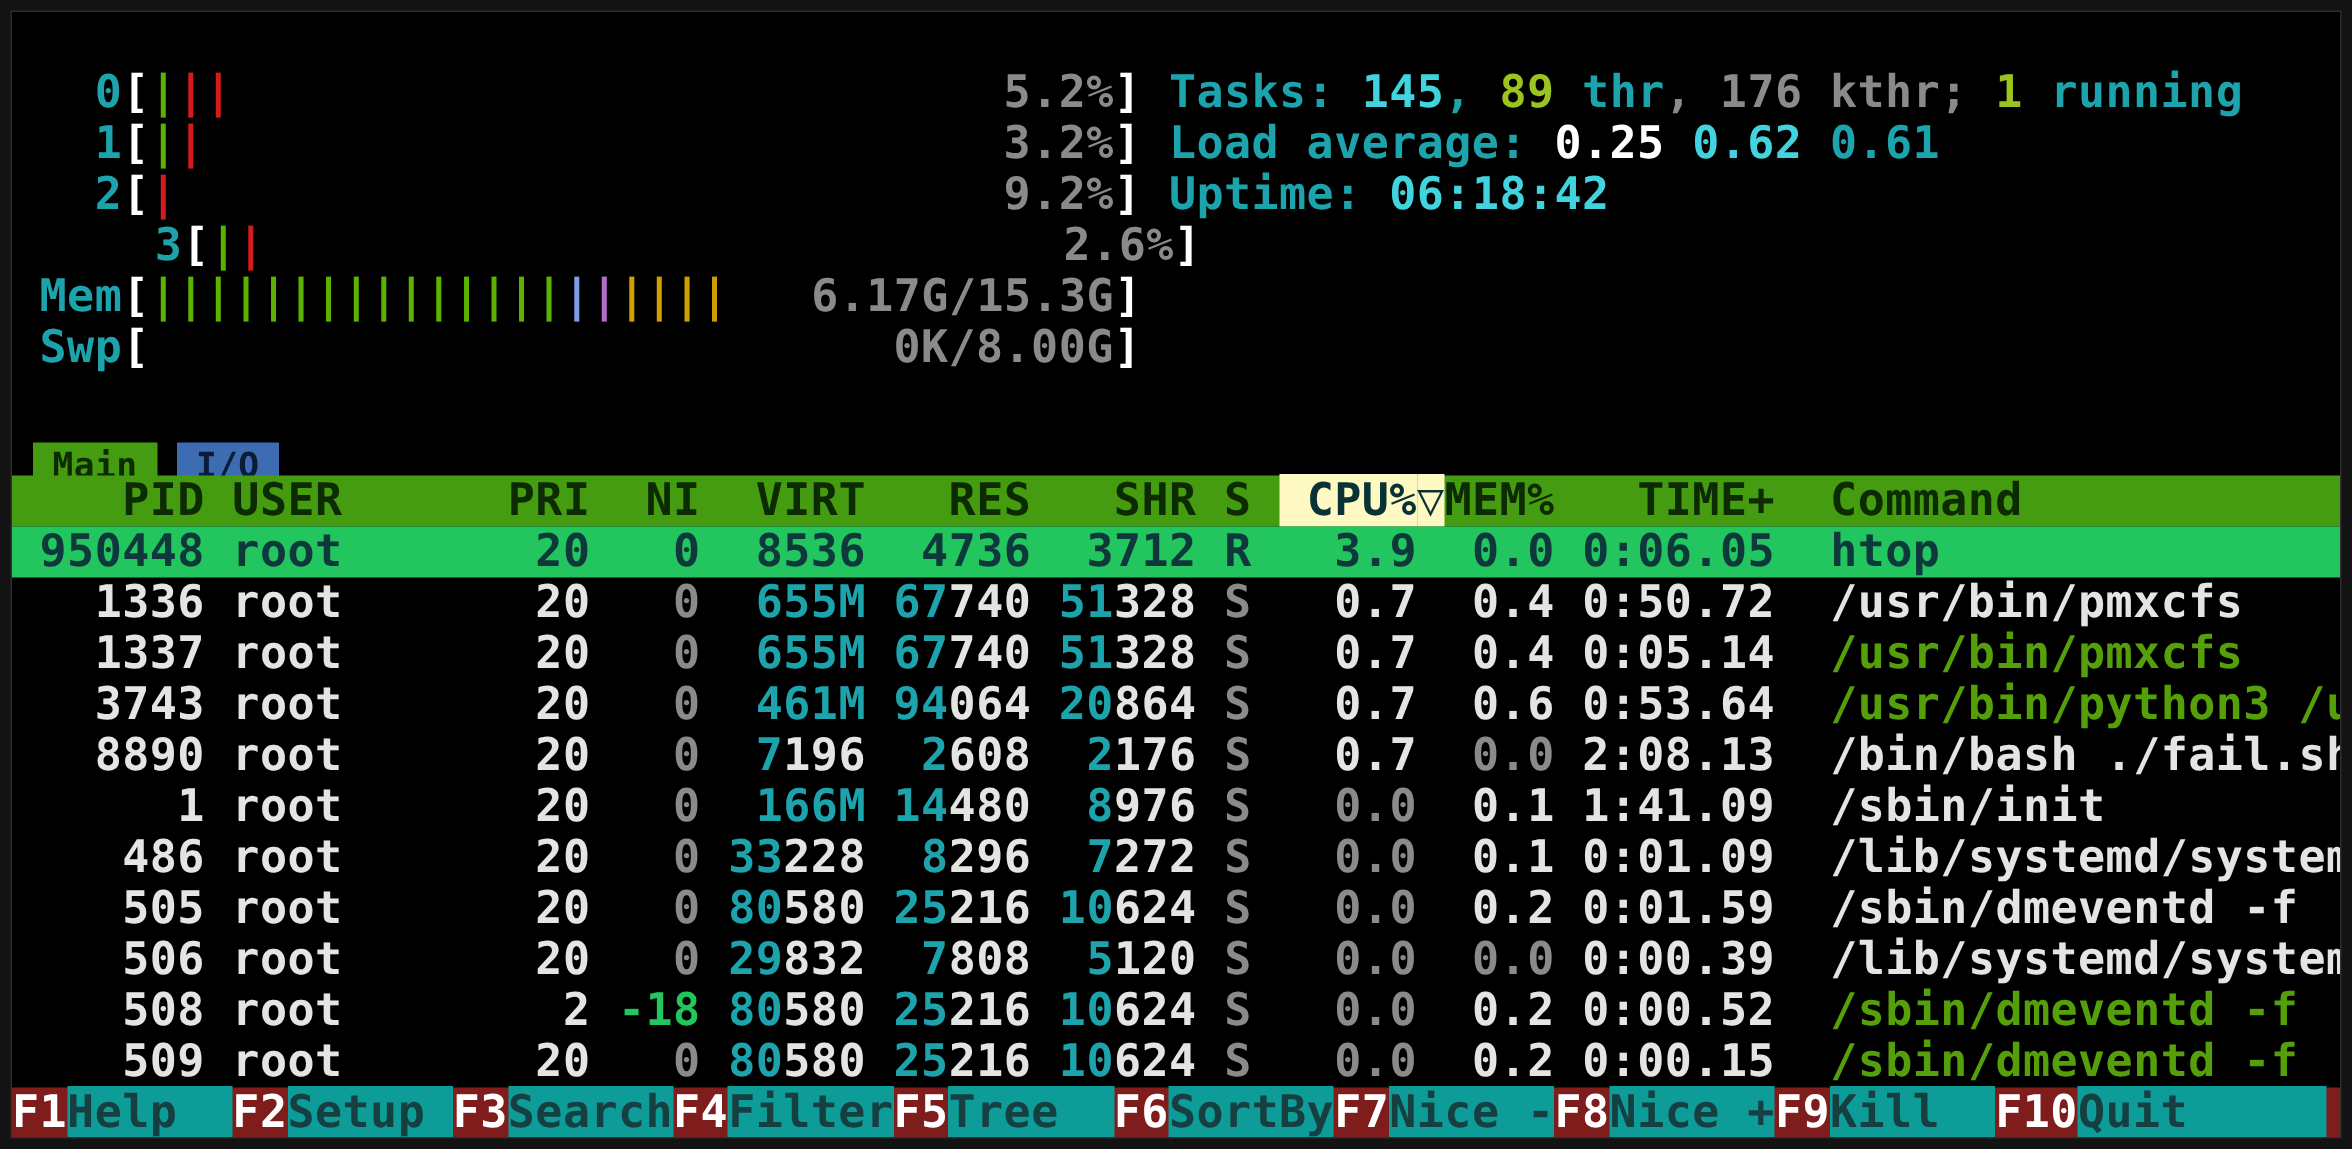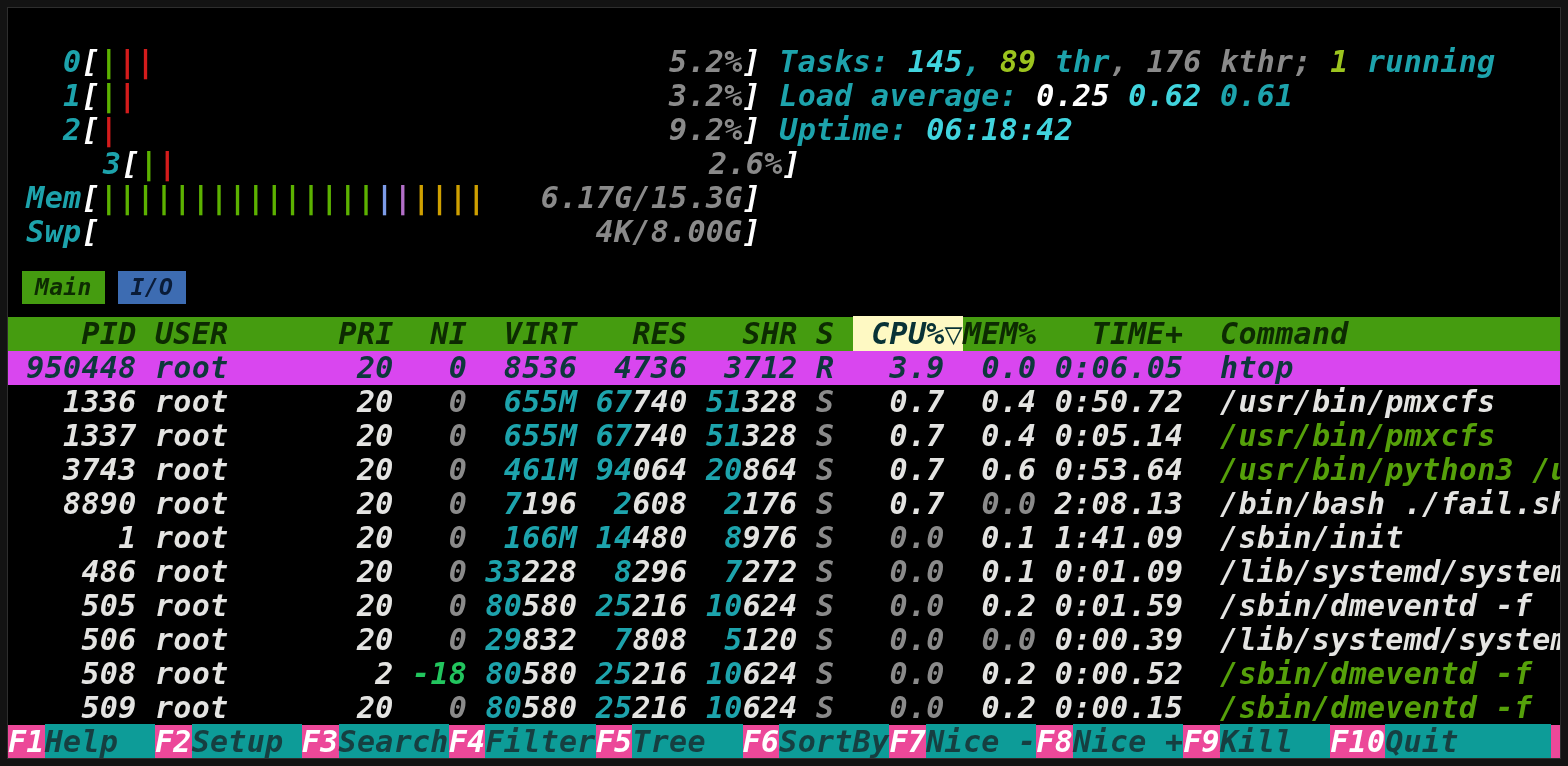--- a/index.html
+++ b/index.html
@@ -1,49 +1,49 @@
 <!DOCTYPE html>
 <html><head>
 <meta charset="utf-8">
 <style>
   html,body{margin:0;padding:0;background:#000;}
   .frame{position:relative;width:1568px;height:766px;background:#131313;box-sizing:border-box;}
   .screen{position:absolute;left:8px;top:8px;width:1552px;height:750px;background:#000;overflow:hidden;box-shadow:0 0 0 1px #2e2e2e;}
   .line{position:absolute;left:0;height:34px;white-space:pre;
         font-family:"DejaVu Sans Mono","Liberation Mono",monospace;
-        font-size:30px;line-height:34px;font-weight:bold;letter-spacing:.3px;color:#e4e4e2;font-style:italic;}
+        font-size:30px;line-height:34px;font-weight:bold;letter-spacing:.3px;color:#e4e4e2;}
   .w{color:#e4e4e2}.bw{color:#ffffff}.gy{color:#8a8a8a}
   .cy{color:#1da3ac}.bc{color:#41d4de}.lg{color:#9cc41e}.dg{color:#55a00a}.rd{color:#22c55e}
   .mg{color:#5cb200}.mr{color:#d41c1c}.mb{color:#7d9ce8}.mp{color:#b36fc8}.my{color:#cfa000}
   .hrow{background:#459c10;width:1552px}
   .hdr{color:#0d2b02}
   .hsort{color:#083236;background:#fef9c3}
-  .sel{background:#d946ef;width:1552px}
+  .sel{background:#22c55e;width:1552px}
   .sel span{color:#0e383c !important}
-  .fbar{width:1552px;background:#ec4899}
+  .fbar{width:1552px;background:#7f1d1d}
   .fk{color:#ffffff}
   .fl{color:#163f41;background:#0d9c98}
-  .tabline{top:263px}
+  .tabline{top:287px}
   .tab{display:inline-block;font-family:"DejaVu Sans Mono","Liberation Mono",monospace;
        font-size:23px;line-height:33px;font-weight:bold;padding:0 13px;vertical-align:top;}
   .tab-main{margin-left:14px;background:#459c10;color:#0d2b02}
   .tab-io{margin-left:13px;background:#3d6cb2;color:#0a1c38}
 </style>
 </head>
 <body>
 
 <div class="frame">
   <div class="screen" id="scr">
     <div class="line tabline" id="tabline"><span class="tab tab-main">Main</span><span class="tab tab-io">I/O</span></div>
   <div class="line" style="top: 37px;"><span class="cy">   0</span><span class="bw">[</span><span class="mg">|</span><span class="mr">|</span><span class="mr">|</span><span>                            </span><span class="gy">5.2%</span><span class="bw">]</span><span> </span><span class="cy">Tasks: </span><span class="bc">145</span><span class="cy">, </span><span class="lg">89</span><span class="cy"> thr</span><span class="gy">, </span><span class="gy">176 kthr</span><span class="gy">; </span><span class="lg">1</span><span class="cy"> running</span></div>
       <div class="line" style="top: 71px;"><span class="cy">   1</span><span class="bw">[</span><span class="mg">|</span><span class="mr">|</span><span>                             </span><span class="gy">3.2%</span><span class="bw">]</span><span> </span><span class="cy">Load average: </span><span class="bw">0.25 </span><span class="bc">0.62 </span><span class="cy">0.61</span></div>
       <div class="line" style="top: 105px;"><span class="cy">   2</span><span class="bw">[</span><span class="mr">|</span><span>                              </span><span class="gy">9.2%</span><span class="bw">]</span><span> </span><span class="cy">Uptime: </span><span class="bc">06:18:42</span></div>
       <div class="line" style="top: 139px; margin-left: 40px;"><span class="cy">   3</span><span class="bw">[</span><span class="mg">|</span><span class="mr">|</span><span>                             </span><span class="gy">2.6%</span><span class="bw">]</span></div>
       <div class="line" style="top: 173px;"><span class="cy"> Mem</span><span class="bw">[</span><span class="mg">|</span><span class="mg">|</span><span class="mg">|</span><span class="mg">|</span><span class="mg">|</span><span class="mg">|</span><span class="mg">|</span><span class="mg">|</span><span class="mg">|</span><span class="mg">|</span><span class="mg">|</span><span class="mg">|</span><span class="mg">|</span><span class="mg">|</span><span class="mg">|</span><span class="mb">|</span><span class="mp">|</span><span class="my">|</span><span class="my">|</span><span class="my">|</span><span class="my">|</span><span>   </span><span class="gy">6.17G/15.3G</span><span class="bw">]</span></div>
-      <div class="line" style="top: 207px;"><span class="cy"> Swp</span><span class="bw">[</span><span>                           </span><span class="gy">4K/8.00G</span><span class="bw">]</span></div>
+      <div class="line" style="top: 207px;"><span class="cy"> Swp</span><span class="bw">[</span><span>                           </span><span class="gy">0K/8.00G</span><span class="bw">]</span></div>
       <div class="line hrow" style="top: 309px;"><span class="hdr">    PID</span><span class="hdr"> </span><span class="hdr">USER     </span><span class="hdr"> </span><span class="hdr">PRI</span><span class="hdr"> </span><span class="hdr"> NI</span><span class="hdr"> </span><span class="hdr"> VIRT</span><span class="hdr"> </span><span class="hdr">  RES</span><span class="hdr"> </span><span class="hdr">  SHR</span><span class="hdr"> </span><span class="hdr">S</span><span class="hdr"> </span><span class="hsort"> CPU%</span><span class="hsort">▽</span><span class="hdr">MEM%</span><span class="hdr">   TIME+</span><span class="hdr">  </span><span class="hdr">Command</span></div>
       <div class="line sel" style="top: 343px;"><span class="w"> 950448</span><span> </span><span class="w">root     </span><span> </span><span class="w"> 20</span><span> </span><span class="gy">  0</span><span> </span><span class="cy"> 8</span><span class="w">536</span><span> </span><span class="cy"> 4</span><span class="w">736</span><span> </span><span class="cy"> 3</span><span class="w">712</span><span> </span><span class="gy">R</span><span> </span><span class="w">  3.9</span><span class="gy">  0.0</span><span class="w"> 0:06.05</span><span>  </span><span class="w">htop</span></div>
       <div class="line" style="top: 377px;"><span class="w">   1336</span><span> </span><span class="w">root     </span><span> </span><span class="w"> 20</span><span> </span><span class="gy">  0</span><span> </span><span class="cy"> 655M</span><span> </span><span class="cy">67</span><span class="w">740</span><span> </span><span class="cy">51</span><span class="w">328</span><span> </span><span class="gy">S</span><span> </span><span class="w">  0.7</span><span class="w">  0.4</span><span class="w"> 0:50.72</span><span>  </span><span class="w">/usr/bin/pmxcfs</span></div>
       <div class="line" style="top: 411px;"><span class="w">   1337</span><span> </span><span class="w">root     </span><span> </span><span class="w"> 20</span><span> </span><span class="gy">  0</span><span> </span><span class="cy"> 655M</span><span> </span><span class="cy">67</span><span class="w">740</span><span> </span><span class="cy">51</span><span class="w">328</span><span> </span><span class="gy">S</span><span> </span><span class="w">  0.7</span><span class="w">  0.4</span><span class="w"> 0:05.14</span><span>  </span><span class="dg">/usr/bin/pmxcfs</span></div>
       <div class="line" style="top: 445px;"><span class="w">   3743</span><span> </span><span class="w">root     </span><span> </span><span class="w"> 20</span><span> </span><span class="gy">  0</span><span> </span><span class="cy"> 461M</span><span> </span><span class="cy">94</span><span class="w">064</span><span> </span><span class="cy">20</span><span class="w">864</span><span> </span><span class="gy">S</span><span> </span><span class="w">  0.7</span><span class="w">  0.6</span><span class="w"> 0:53.64</span><span>  </span><span class="dg">/usr/bin/python3 /u</span></div>
       <div class="line" style="top: 479px;"><span class="w">   8890</span><span> </span><span class="w">root     </span><span> </span><span class="w"> 20</span><span> </span><span class="gy">  0</span><span> </span><span class="cy"> 7</span><span class="w">196</span><span> </span><span class="cy"> 2</span><span class="w">608</span><span> </span><span class="cy"> 2</span><span class="w">176</span><span> </span><span class="gy">S</span><span> </span><span class="w">  0.7</span><span class="gy">  0.0</span><span class="w"> 2:08.13</span><span>  </span><span class="w">/bin/bash ./fail.sh</span></div>
       <div class="line" style="top: 513px;"><span class="w">      1</span><span> </span><span class="w">root     </span><span> </span><span class="w"> 20</span><span> </span><span class="gy">  0</span><span> </span><span class="cy"> 166M</span><span> </span><span class="cy">14</span><span class="w">480</span><span> </span><span class="cy"> 8</span><span class="w">976</span><span> </span><span class="gy">S</span><span> </span><span class="gy">  0.0</span><span class="w">  0.1</span><span class="w"> 1:41.09</span><span>  </span><span class="w">/sbin/init</span></div>
       <div class="line" style="top: 547px;"><span class="w">    486</span><span> </span><span class="w">root     </span><span> </span><span class="w"> 20</span><span> </span><span class="gy">  0</span><span> </span><span class="cy">33</span><span class="w">228</span><span> </span><span class="cy"> 8</span><span class="w">296</span><span> </span><span class="cy"> 7</span><span class="w">272</span><span> </span><span class="gy">S</span><span> </span><span class="gy">  0.0</span><span class="w">  0.1</span><span class="w"> 0:01.09</span><span>  </span><span class="w">/lib/systemd/system</span></div>
       <div class="line" style="top: 581px;"><span class="w">    505</span><span> </span><span class="w">root     </span><span> </span><span class="w"> 20</span><span> </span><span class="gy">  0</span><span> </span><span class="cy">80</span><span class="w">580</span><span> </span><span class="cy">25</span><span class="w">216</span><span> </span><span class="cy">10</span><span class="w">624</span><span> </span><span class="gy">S</span><span> </span><span class="gy">  0.0</span><span class="w">  0.2</span><span class="w"> 0:01.59</span><span>  </span><span class="w">/sbin/dmeventd -f</span></div>
       <div class="line" style="top: 615px;"><span class="w">    506</span><span> </span><span class="w">root     </span><span> </span><span class="w"> 20</span><span> </span><span class="gy">  0</span><span> </span><span class="cy">29</span><span class="w">832</span><span> </span><span class="cy"> 7</span><span class="w">808</span><span> </span><span class="cy"> 5</span><span class="w">120</span><span> </span><span class="gy">S</span><span> </span><span class="gy">  0.0</span><span class="gy">  0.0</span><span class="w"> 0:00.39</span><span>  </span><span class="w">/lib/systemd/system</span></div>

